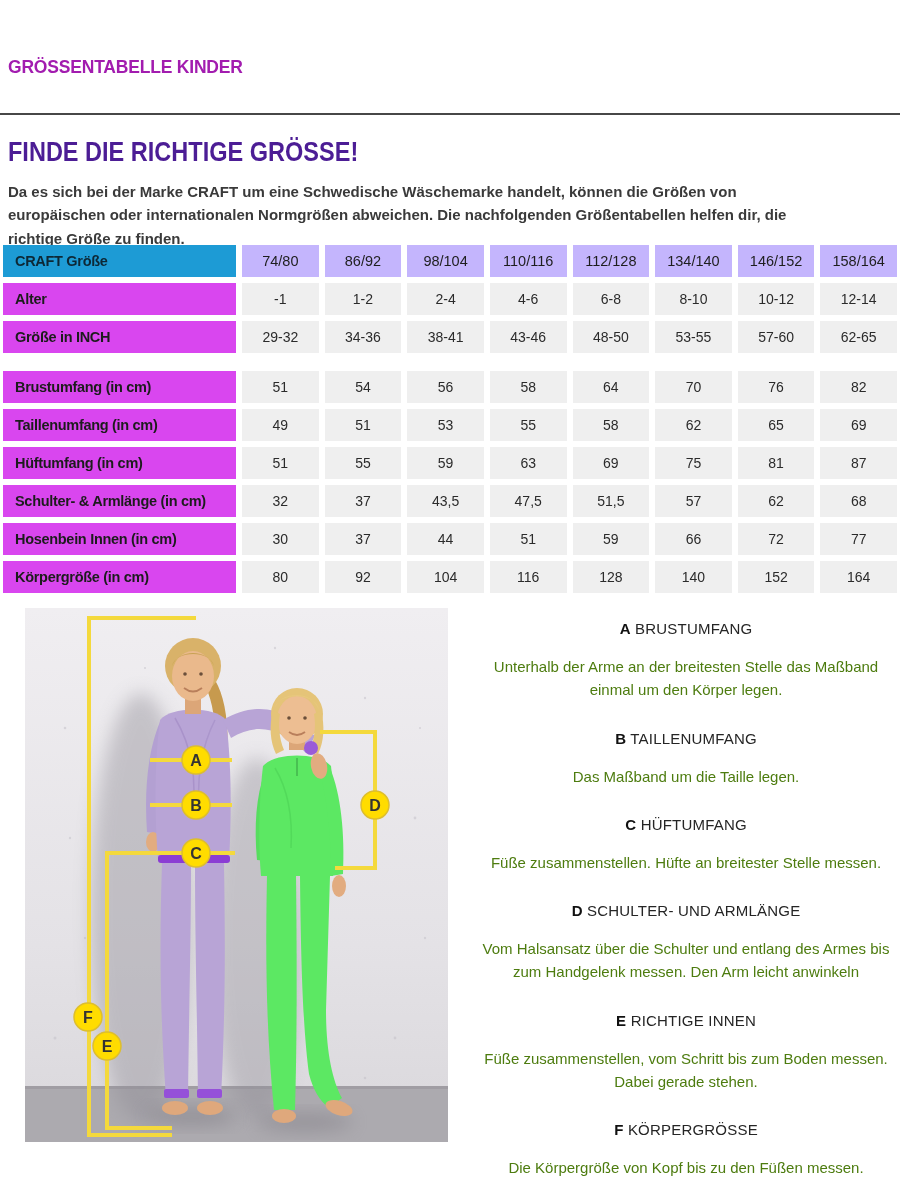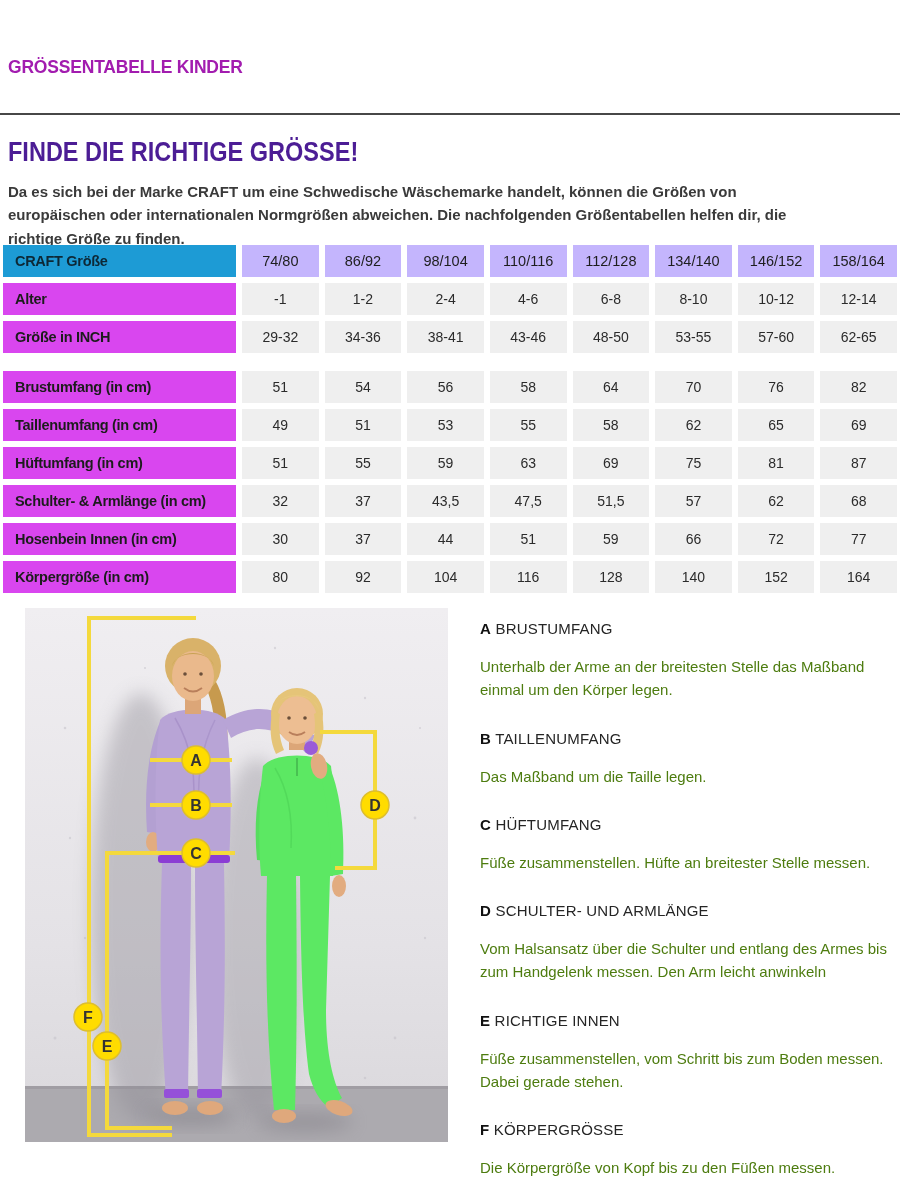--- a/index.html
+++ b/index.html
@@ -47,21 +47,21 @@
   .cell.hd { background: #c4b5fd; font-weight: normal; color: #1e1e1e; font-size: 14.5px; }
   .cell.blue { background: #1D9BD5; color: #0d2836; }
 
   
   .photo {
     top: 608px; left: 25px; width: 423px; height: 534px; overflow: hidden;
   }
   .photo svg { display: block; }
 
   
-  .guide { top: 620px; left: 480px; width: 412px; }
+  .guide { top: 620px; left: 480px; width: 412px; text-align: center; }
   .guide h3 {
     font-size: 15px; font-weight: normal; color: #252525;
     letter-spacing: 0.2px; margin-top: 28px; white-space: nowrap;
   }
   .guide h3:first-child { margin-top: 0; }
   .guide h3 .g-letter { font-weight: bold; color: #111; }
   .guide p { font-size: 15px; line-height: 1.55; color: #4d7c0f; margin-top: 18px; }
 </style>
 </head>
 <body>

